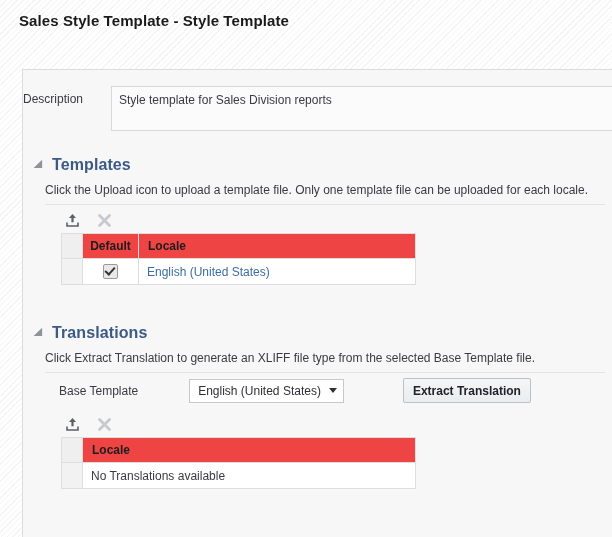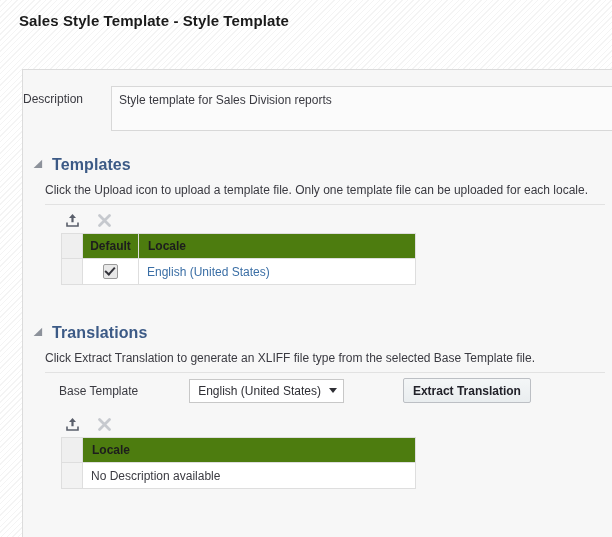--- a/index.html
+++ b/index.html
@@ -151,21 +151,21 @@
   }
   .data-table th,
   .data-table td {
     border: 1px solid #dedede;
     font-size: 12px;
     text-align: left;
     padding: 0 8px;
     box-sizing: border-box;
   }
   .data-table th {
-    background: #4d7c0f;
+    background: #ef4444;
     font-weight: bold;
     color: #1d1d1d;
     height: 24px;
     line-height: 24px;
     padding-left: 9px;
   }
   .data-table td {
     height: 26px;
     background: #ffffff;
     color: #3a3a41;
@@ -341,18 +341,18 @@
   <table class="data-table" style="left:38px; top:367px; width:355px;">
     <thead>
       <tr>
         <th class="col-select"></th>
         <th>Locale</th>
       </tr>
     </thead>
     <tbody>
       <tr>
         <td class="col-select"></td>
-        <td>No Description available</td>
+        <td>No Translations available</td>
       </tr>
     </tbody>
   </table>
 
 </div>
 
 </body></html>

